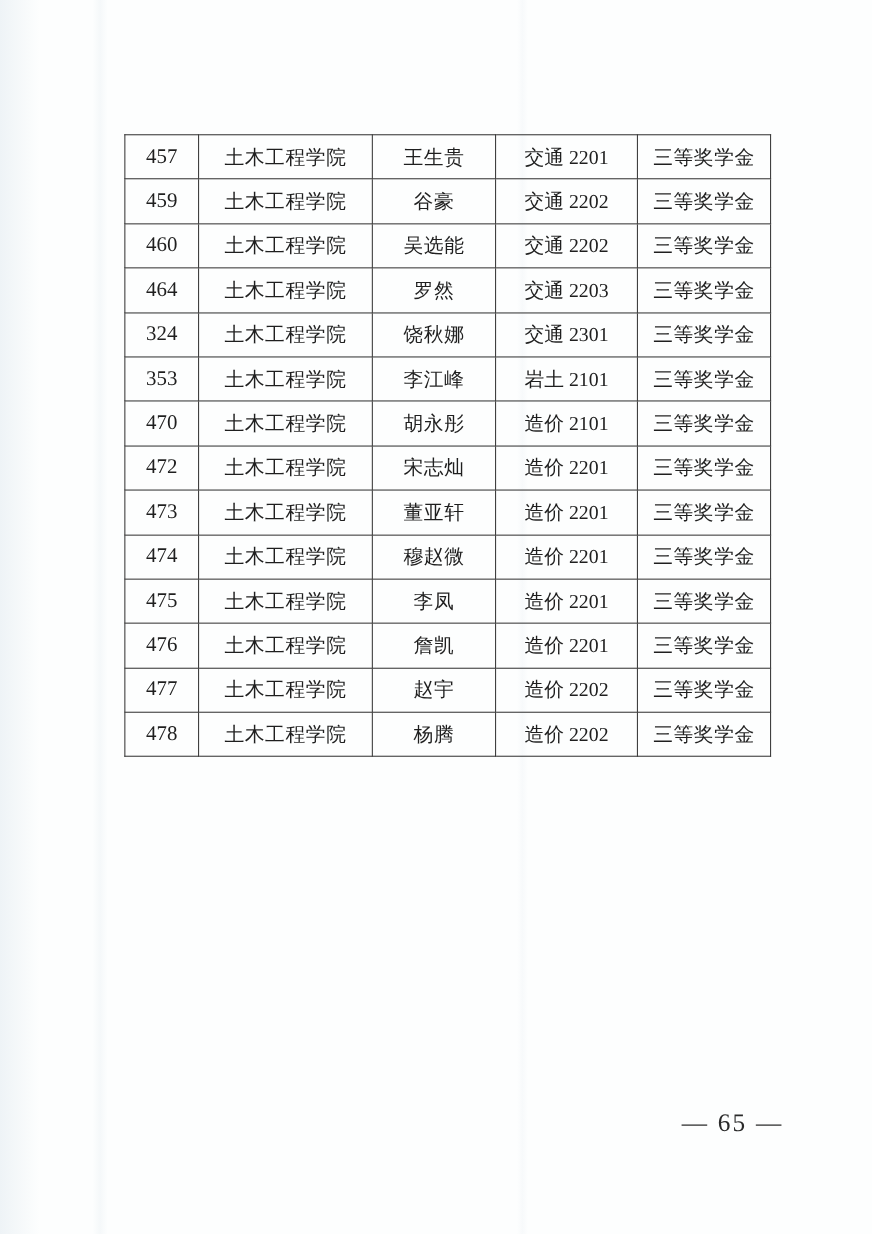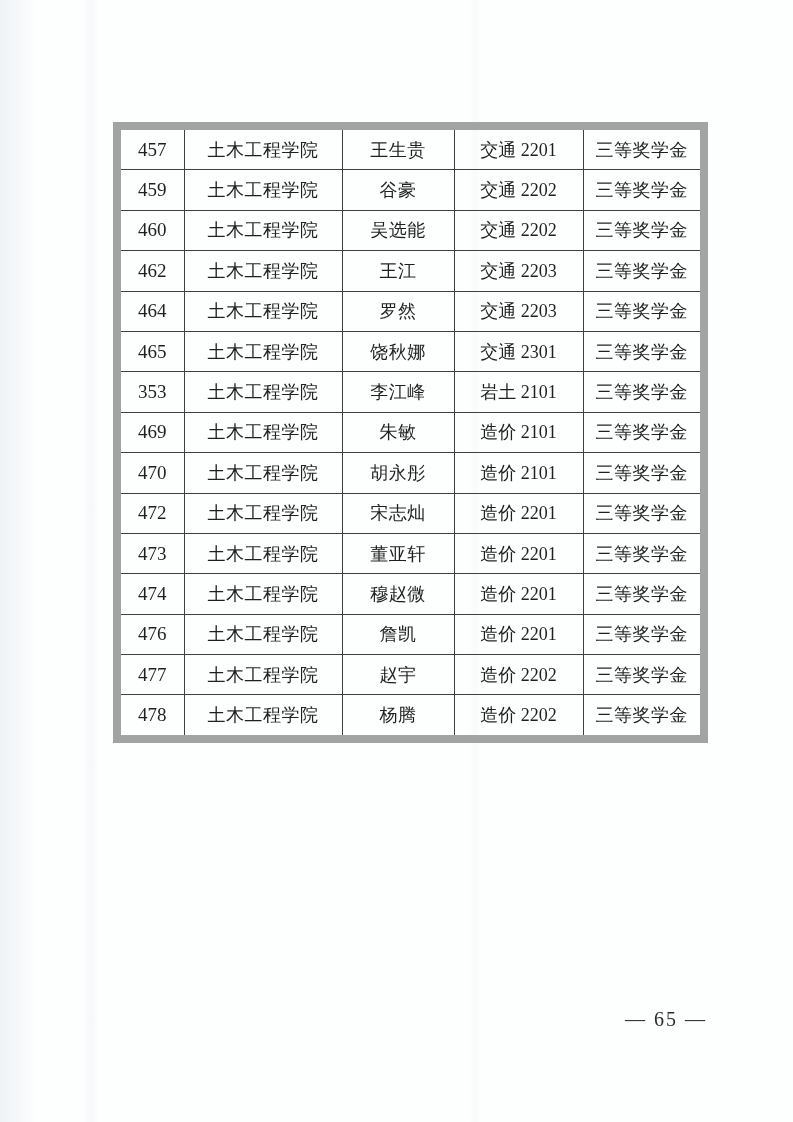--- a/index.html
+++ b/index.html
@@ -40,21 +40,21 @@
     opacity: .6;
     pointer-events: none;
   }
   table.award-table {
     position: absolute;
     left: 113px;
     top: 122px;
     width: 587px;
     border-collapse: collapse;
     table-layout: fixed;
-    border: 8px solid #a3a3a3;
+    border: 1px solid #a3a3a3;
   }
   table.award-table td {
     border: 1.5px solid #404040;
     height: 39.4px;
     text-align: center;
     vertical-align: middle;
     font-size: 18px;
     letter-spacing: 0.5px;
     white-space: nowrap;
     overflow: hidden;
@@ -66,21 +66,21 @@
   }
   table.award-table td.col-3 {
     letter-spacing: 0;
   }
   .page-number {
     position: absolute;
     left: 616px;
     top: 1008px;
     width: 100px;
     text-align: center;
-    font-size: 20px;
+    font-size: 23px;
     letter-spacing: 2px;
     color: #2a2a2a;
   }
 </style>
 </head>
 <body>
 
 <div class="page">
 
   <div class="scan-streak-a"></div>
@@ -111,55 +111,41 @@
           <td class="col-4">三等奖学金</td>
         </tr>
         <tr>
           <td class="col-0">460</td>
           <td class="col-1">土木工程学院</td>
           <td class="col-2">吴选能</td>
           <td class="col-3">交通 2202</td>
           <td class="col-4">三等奖学金</td>
         </tr>
         <tr>
-          <td class="col-0">462</td>
-          <td class="col-1">土木工程学院</td>
-          <td class="col-2">王江</td>
-          <td class="col-3">交通 2203</td>
-          <td class="col-4">三等奖学金</td>
-        </tr>
-        <tr>
           <td class="col-0">464</td>
           <td class="col-1">土木工程学院</td>
           <td class="col-2">罗然</td>
           <td class="col-3">交通 2203</td>
           <td class="col-4">三等奖学金</td>
         </tr>
         <tr>
-          <td class="col-0">465</td>
+          <td class="col-0">324</td>
           <td class="col-1">土木工程学院</td>
           <td class="col-2">饶秋娜</td>
           <td class="col-3">交通 2301</td>
           <td class="col-4">三等奖学金</td>
         </tr>
         <tr>
           <td class="col-0">353</td>
           <td class="col-1">土木工程学院</td>
           <td class="col-2">李江峰</td>
           <td class="col-3">岩土 2101</td>
           <td class="col-4">三等奖学金</td>
         </tr>
         <tr>
-          <td class="col-0">469</td>
-          <td class="col-1">土木工程学院</td>
-          <td class="col-2">朱敏</td>
-          <td class="col-3">造价 2101</td>
-          <td class="col-4">三等奖学金</td>
-        </tr>
-        <tr>
           <td class="col-0">470</td>
           <td class="col-1">土木工程学院</td>
           <td class="col-2">胡永彤</td>
           <td class="col-3">造价 2101</td>
           <td class="col-4">三等奖学金</td>
         </tr>
         <tr>
           <td class="col-0">472</td>
           <td class="col-1">土木工程学院</td>
           <td class="col-2">宋志灿</td>
@@ -174,20 +160,27 @@
           <td class="col-4">三等奖学金</td>
         </tr>
         <tr>
           <td class="col-0">474</td>
           <td class="col-1">土木工程学院</td>
           <td class="col-2">穆赵微</td>
           <td class="col-3">造价 2201</td>
           <td class="col-4">三等奖学金</td>
         </tr>
         <tr>
+          <td class="col-0">475</td>
+          <td class="col-1">土木工程学院</td>
+          <td class="col-2">李凤</td>
+          <td class="col-3">造价 2201</td>
+          <td class="col-4">三等奖学金</td>
+        </tr>
+        <tr>
           <td class="col-0">476</td>
           <td class="col-1">土木工程学院</td>
           <td class="col-2">詹凯</td>
           <td class="col-3">造价 2201</td>
           <td class="col-4">三等奖学金</td>
         </tr>
         <tr>
           <td class="col-0">477</td>
           <td class="col-1">土木工程学院</td>
           <td class="col-2">赵宇</td>

